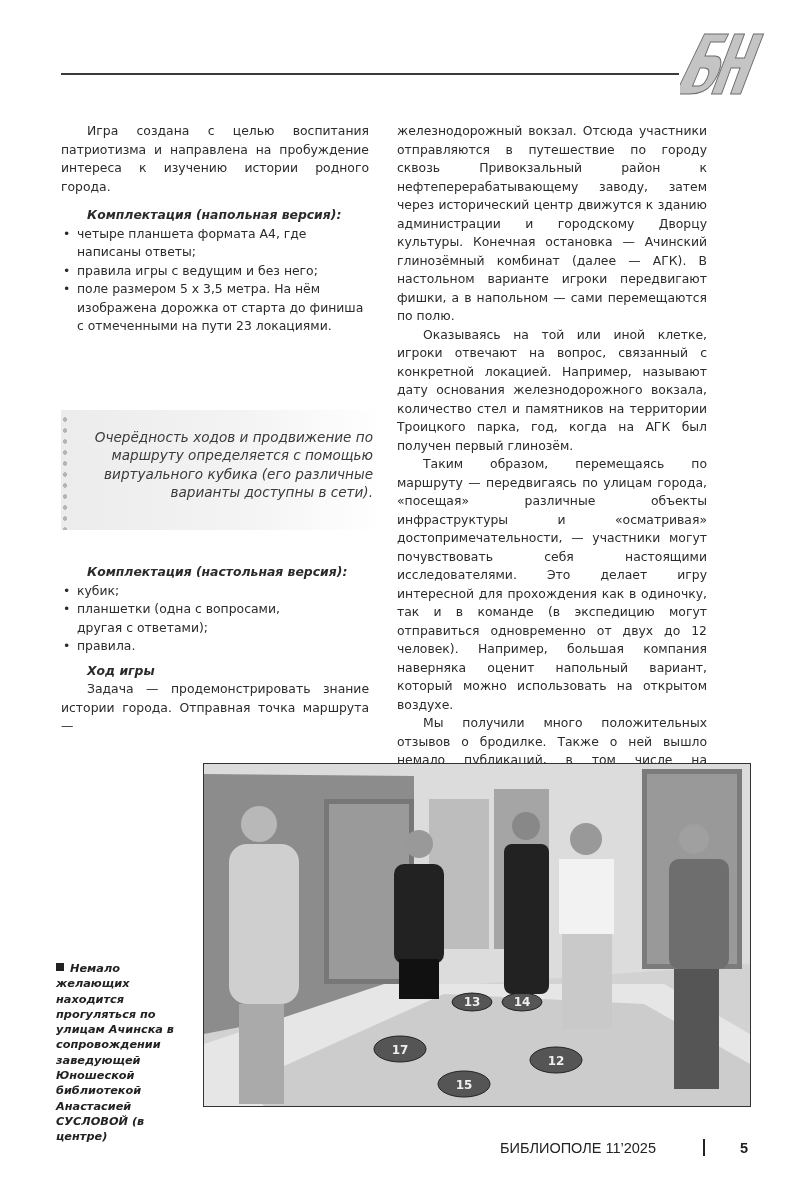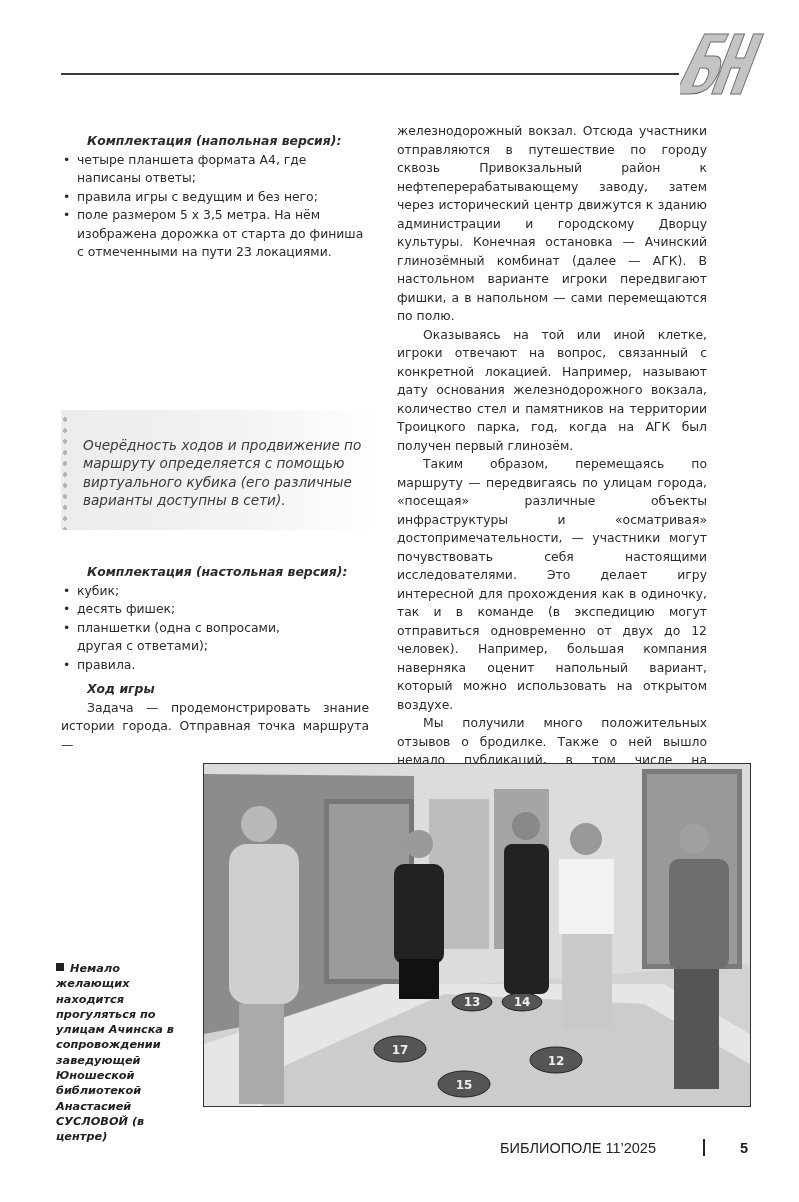--- a/index.html
+++ b/index.html
@@ -18,22 +18,22 @@
   ul { list-style: none; margin: 0; padding: 0; }
   ul li { position: relative; padding-left: 16px; }
   ul li::before { content: "•"; position: absolute; left: 2px; top: 0; }
   .quote {
     position: absolute; left: 61px; top: 410px; width: 320px; height: 120px;
     background: linear-gradient(90deg, #ececec 0%, #f3f3f3 55%, #ffffff 100%);
   }
   .quote .dots { position: absolute; left: 1px; top: 4px; width: 6px; height: 116px;
     background-image: radial-gradient(circle, #b4b4b4 2px, transparent 2.4px);
     background-size: 6px 11px; background-repeat: repeat-y; }
-  .quote .qtext { position: absolute; left: 22px; top: 26px; width: 290px; font-style: italic;
-    font-size: 13.6px; line-height: 18.3px; color: #3a3a3a; }
+  .quote .qtext { position: absolute; left: 22px; top: 18px; width: 290px; font-style: italic;
+    font-size: 13.6px; line-height: 18.3px; color: #3a3a3a; text-align: right; }
   .photo {
     position: absolute; left: 203px; top: 763px; width: 546px; height: 342px;
     border: 1px solid #333; overflow: hidden; background: #c8c8c8;
   }
   .caption { position: absolute; left: 56px; top: 961px; width: 140px; text-align: left;
     font-weight: bold; font-style: italic; font-size: 11.3px; line-height: 15.3px; color: #222; }
   .caption .sq { display: inline-block; width: 8px; height: 8px; background: #222; margin-right: 6px; vertical-align: 1px; }
   .footer { position: absolute; top: 1140px; left: 500px; width: 260px; font-family: "Liberation Sans", sans-serif; font-size: 14.5px; color: #222; }
   .footer .mag { position: absolute; left: 0; top: 0; }
   .footer .sep { position: absolute; left: 203px; top: -1px; width: 2px; height: 17px; background: #222; }
@@ -44,38 +44,38 @@
 
 <div class="rule"></div>
 <svg class="logo" viewBox="0 0 90 72">
   <g transform="skewX(-14)">
     <path d="M26 6 L50 6 L48 14 L34 14 L32 28 L42 28 C52 28 52 44 46 56 C42 64 34 66 26 66 L12 66 Z M30 40 L27 58 L33 58 C38 58 40 52 40 46 C40 42 38 40 34 40 Z" fill="#c4c4c4" stroke="#6b6b6b" stroke-width="1"></path>
     <path d="M56 6 L66 6 L63 30 L72 30 L75 6 L85 6 L77 66 L67 66 L70 40 L61 40 L58 66 L48 66 Z" fill="#c4c4c4" stroke="#6b6b6b" stroke-width="1"></path>
   </g>
 </svg>
 
 <div class="col col-left">
+  <p class="indent">Игра создана с целью воспитания патриотизма и направлена на пробуждение интереса к изучению истории родного города.</p>
   <div class="subhead" style="margin-top:10px">Комплектация (напольная версия):</div>
   <ul>
     <li>четыре планшета формата А4, где написаны ответы;</li>
     <li>правила игры с ведущим и без него;</li>
     <li style="text-align:left">поле размером 5 х 3,5 метра. На нём изображена дорожка от старта до финиша с отмеченными на пути 23 локациями.</li>
   </ul>
 </div>
 
 <div class="quote">
   <div class="dots"></div>
   <div class="qtext">Очерёдность ходов и продвижение по маршруту определяется с помощью виртуального кубика (его различные варианты доступны в сети).</div>
 </div>
 
 <div class="col" style="left:61px; top:548px; width:308px;">
   <div class="subhead" style="margin-top:15px">Комплектация (настольная версия):</div>
   <ul>
     <li>кубик;</li>
-    <li>десять фишек;</li>
     <li style="padding-right:60px">планшетки (одна с вопросами, другая с ответами);</li>
     <li>правила.</li>
   </ul>
   <div class="subhead" style="margin-top:6px">Ход игры</div>
   <p class="indent">Задача — продемонстрировать знание истории города. Отправная точка маршрута —</p>
 </div>
 
 <div class="col col-right">
   <p>железнодорожный вокзал. Отсюда участники отправляются в путешествие по городу сквозь Привокзальный район к нефтеперерабатывающему заводу, затем через исторический центр движутся к зданию администрации и городскому Дворцу культуры. Конечная остановка — Ачинский глинозёмный комбинат (далее — АГК). В настольном варианте игроки передвигают фишки, а в напольном — сами перемещаются по полю.</p>
   <p class="indent">Оказываясь на той или иной клетке, игроки отвечают на вопрос, связанный с конкретной локацией. Например, называют дату основания железнодорожного вокзала, количество стел и памятников на территории Троицкого парка, год, когда на АГК был получен первый глинозём.</p>

